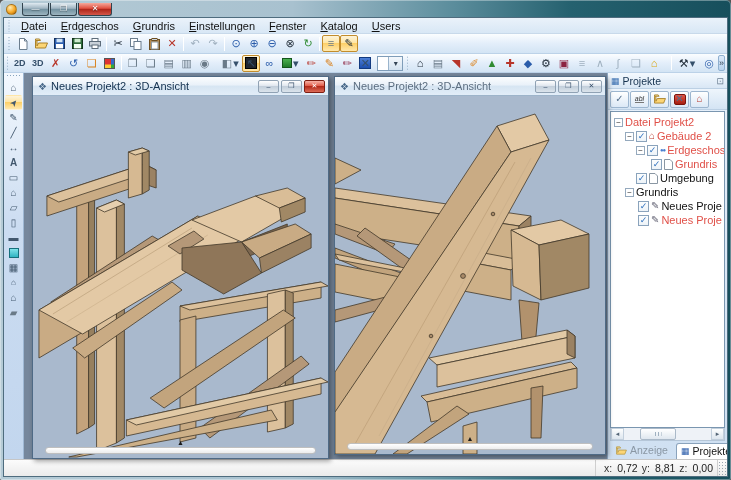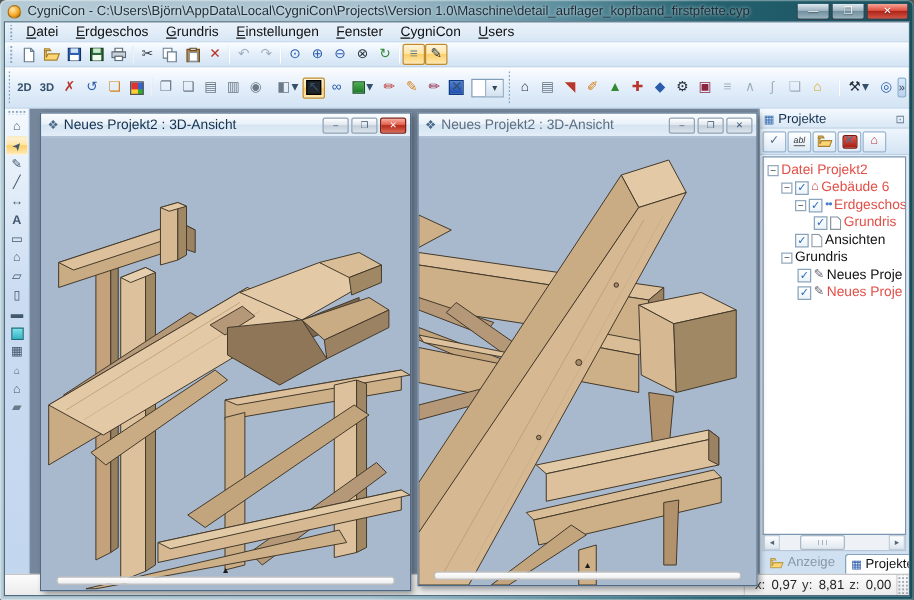--- a/index.html
+++ b/index.html
@@ -25,21 +25,21 @@
   .wbtn.close{width:34px;background:linear-gradient(#f6a89b,#df4f3f 45%,#ad2317 50%,#d4574a);}
   
   .client{width:100%;height:100%;background:#e4edf7;border:1px solid #4e6c7e;display:flex;flex-direction:column;overflow:hidden;}
   
   .menubar{height:16px;flex:0 0 auto;background:linear-gradient(#eaf2fa,#d8e7f5);display:flex;align-items:center;font-size:11px;color:#111;padding-left:2px;border-bottom:1px solid #c8d9ea;}
   .grip{width:4px;height:80%;margin:0 3px 0 1px;background-image:radial-gradient(circle,#86a3bd 0.8px,transparent 1px);background-size:3px 3px;background-position:center;}
   .menu-item{display:inline-block;padding:1px 7px;cursor:default;}
   .menu-item::first-letter{text-decoration:underline;}
   
   .toolbar{flex:0 0 auto;display:flex;align-items:center;background:linear-gradient(#fbfdff,#e3eefa 50%,#d3e4f4);border-bottom:1px solid #bcd2e8;padding:0 2px;}
-  .tb1{height:20px;} .tb2{height:33px;}
+  .tb1{height:20px;} .tb2{height:19px;}
   .tbtn{width:18px;height:17px;display:flex;align-items:center;justify-content:center;border:1px solid transparent;border-radius:2px;flex:0 0 auto;}
   .tbtn i{font-style:normal;font-size:11px;line-height:11px;color:#35506b;}
   .pressed{background:linear-gradient(#fdf3da,#ffe6a4 45%,#fdd069 50%,#ffe8ad);border:1px solid #c28c2c;}
   .dis i{color:#9fb0bf;}
   .sep{width:1px;height:14px;background:#a9c0d6;border-right:1px solid #fff;margin:0 2px;flex:0 0 auto;}
   .c-red{color:#b7352a!important}.c-blue{color:#2a5caa!important}.c-green{color:#2f8b32!important}
   .c-gray{color:#6a7a88!important}.c-dark{color:#24303c!important}.c-orange{color:#d9821e!important}
   .c-yellow{color:#d9a816!important}.c-maroon{color:#8c2340!important}
   .svgic{display:block;}
   .gridic{width:11px;height:11px;background:
@@ -114,38 +114,37 @@
   .coords .cv{flex:1;text-align:right;}
   .rgrip{width:10px;height:100%;border-left:1px solid #cfcfcf;background-image:radial-gradient(circle,#9aa6b0 0.8px,transparent 1px);background-size:3px 3px;background-position:bottom right;}
 </style>
 </head>
 <body>
 
 <div class="frame">
 
   <div class="titlebar">
     <span class="appicon"></span>
-    <span class="apptitle">CygniCon - C:\Users\Björn\AppData\Local\CygniCon\Projects\Version 1.0\Maschine\detail_auflager_kopfband_firstpfette.cyp</span>
     <span class="winbtns">
       <span class="wbtn">—</span>
       <span class="wbtn">❐</span>
       <span class="wbtn close">✕</span>
     </span>
   </div>
 
   <div class="client">
 
     <div class="menubar">
       <span class="grip"></span>
       <span class="menu-item">Datei</span>
       <span class="menu-item">Erdgeschos</span>
       <span class="menu-item">Grundris</span>
       <span class="menu-item">Einstellungen</span>
       <span class="menu-item">Fenster</span>
-      <span class="menu-item">CygniCon</span>
+      <span class="menu-item">Katalog</span>
       <span class="menu-item">Users</span>
     </div>
 
     <div class="toolbar tb1">
       <span class="grip"></span>
       <span class="tbtn">
         <svg class="svgic" width="12" height="12" viewBox="0 0 12 12">
             <path d="M2.5.5h5L10 3v8.5H2.5z" fill="#fff" stroke="#6b7d8e"></path>
             <path d="M7.5.5V3H10" fill="none" stroke="#6b7d8e"></path>
           </svg>
@@ -556,21 +555,21 @@
             <i class="exp">−</i>
             <span class="tlabel red">Datei Projekt2</span>
           </div>
           <div class="trow">
             <span class="tpad" style="width:11px"></span>
             <i class="exp">−</i>
             <span class="cbx">
                 <i>✓</i>
               </span>
             <i class="ticon c-red">⌂</i>
-            <span class="tlabel red">Gebäude 6</span>
+            <span class="tlabel red">Gebäude 2</span>
           </div>
           <div class="trow">
             <span class="tpad" style="width:22px"></span>
             <i class="exp">−</i>
             <span class="cbx">
                 <i>✓</i>
               </span>
             <i class="ticon small">●●</i>
             <span class="tlabel red">Erdgeschos</span>
           </div>
@@ -585,21 +584,21 @@
             <span class="tlabel red">Grundris</span>
           </div>
           <div class="trow">
             <span class="tpad" style="width:22px"></span>
             <span class="cbx">
                 <i>✓</i>
               </span>
             <svg class="svgic" style="margin-right:2px" width="9" height="11" viewBox="0 0 9 11">
                 <path d="M.5.5h5.5L8.5 3v7.5H.5z" fill="#fff" stroke="#8a97a3"></path>
               </svg>
-            <span class="tlabel">Ansichten</span>
+            <span class="tlabel">Umgebung</span>
           </div>
           <div class="trow">
             <span class="tpad" style="width:11px"></span>
             <i class="exp">−</i>
             <span class="tlabel">Grundris</span>
           </div>
           <div class="trow">
             <span class="tpad" style="width:24px"></span>
             <span class="cbx">
                 <i>✓</i>
@@ -637,21 +636,21 @@
             <i class="ticn c-blue">▦</i>
             <span>Projekte</span>
           </span>
         </div>
       </div>
     </div>
 
     <div class="status">
       <span class="coords">
         <span class="cl">x:</span>
-        <span class="cv">0,97</span>
+        <span class="cv">0,72</span>
         <span class="cl">y:</span>
         <span class="cv">8,81</span>
         <span class="cl">z:</span>
         <span class="cv">0,00</span>
       </span>
       <span class="rgrip"></span>
     </div>
 
   </div>
 </div>

